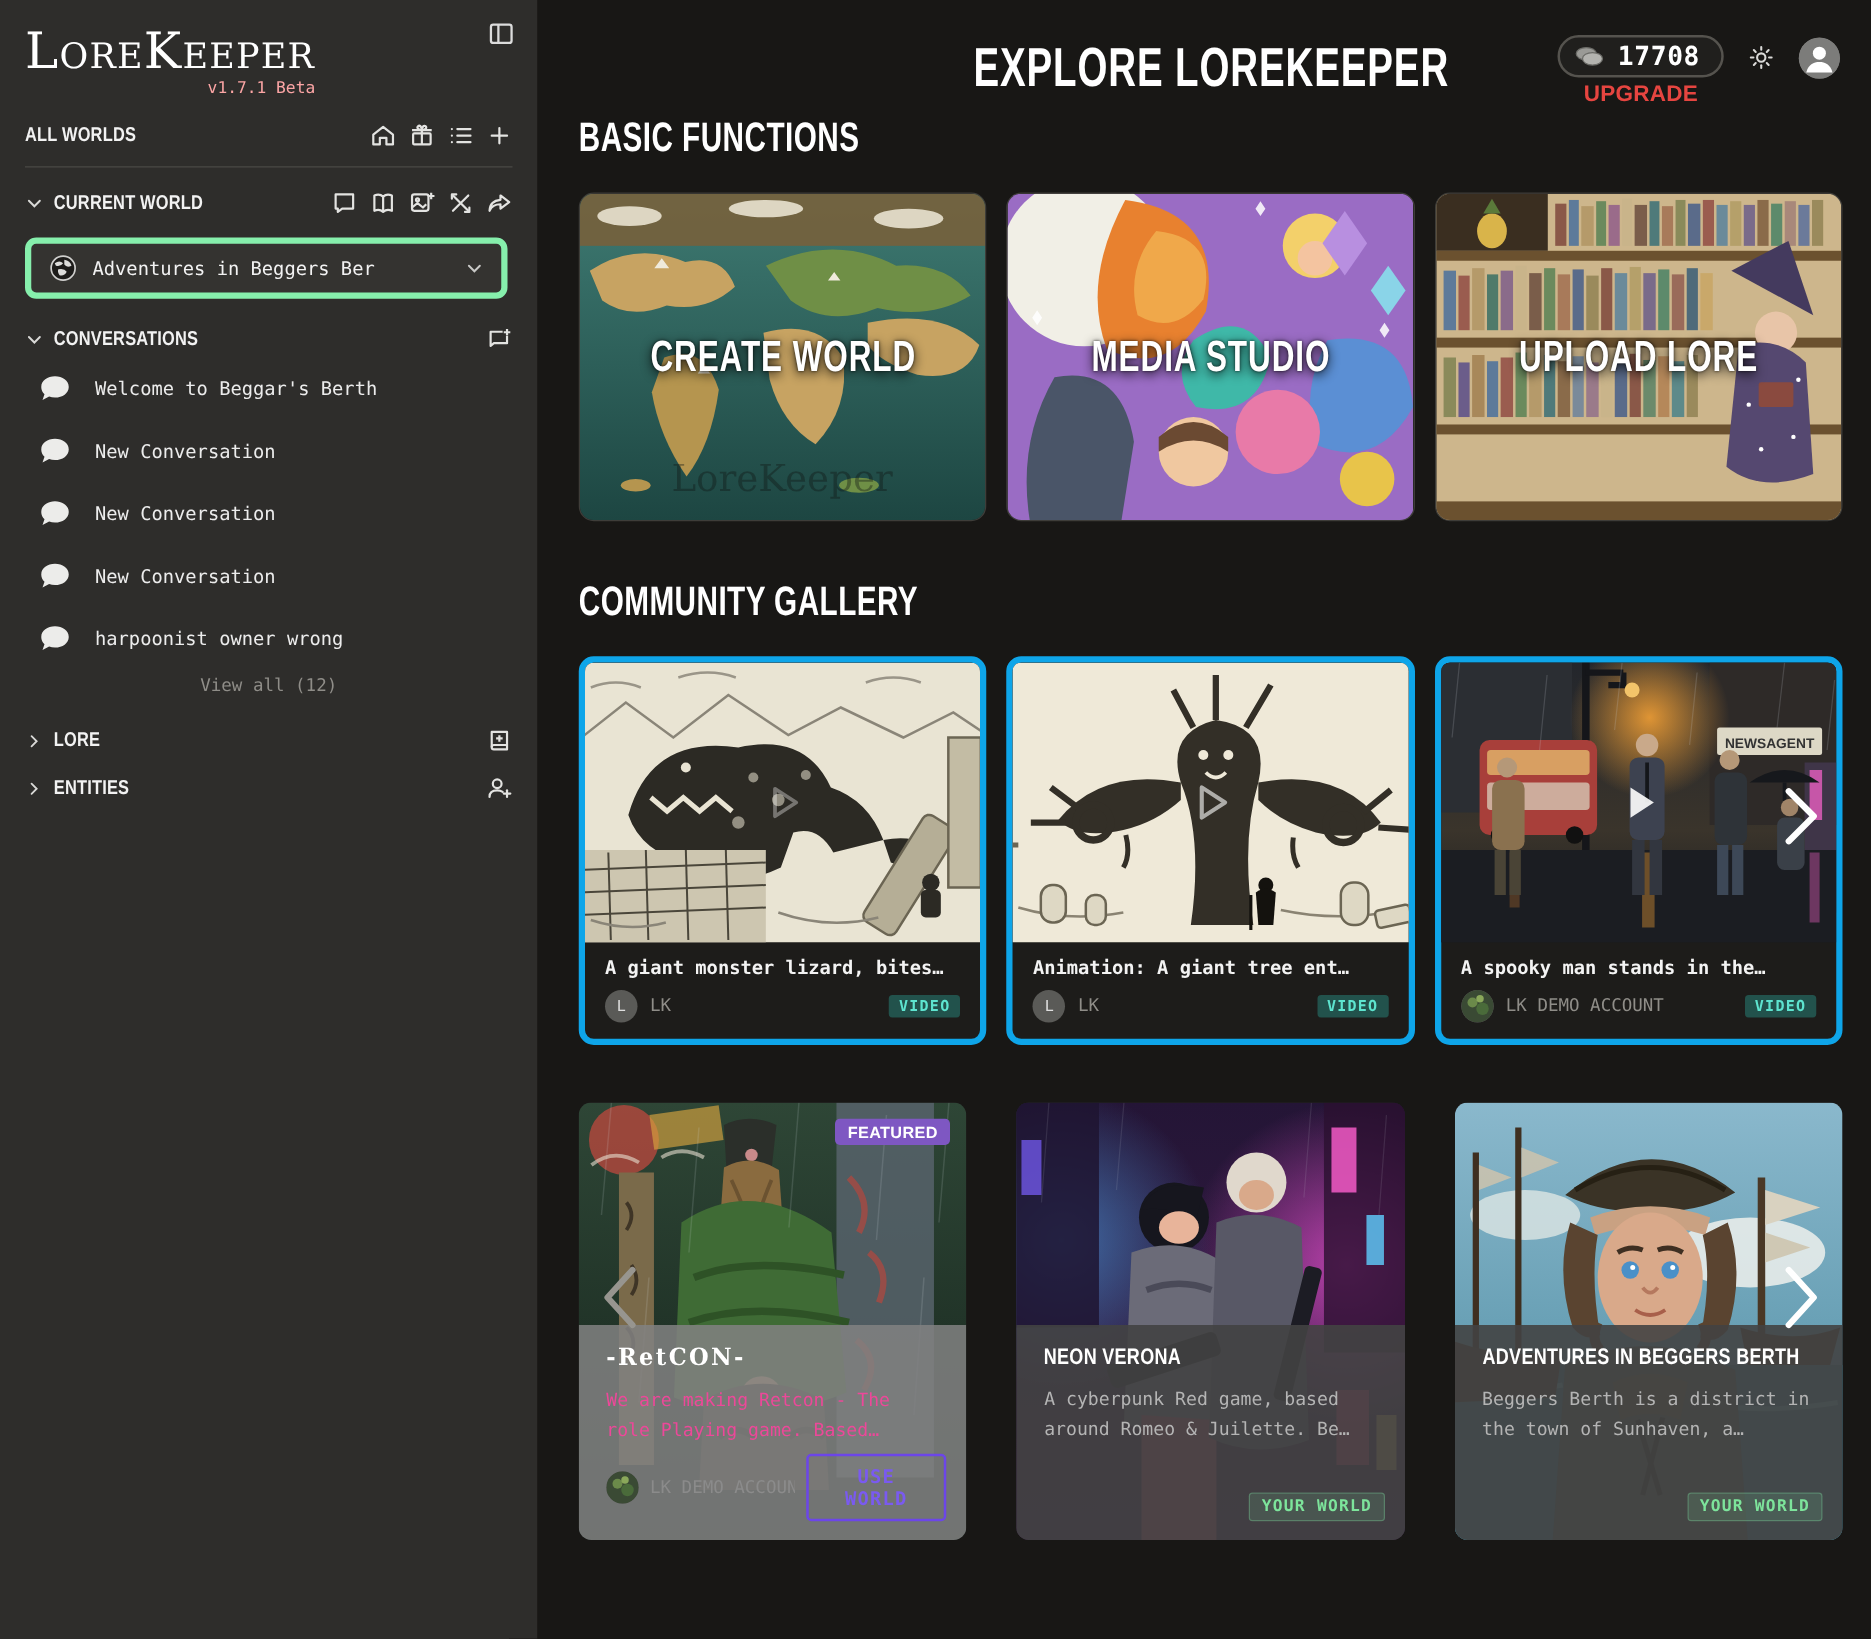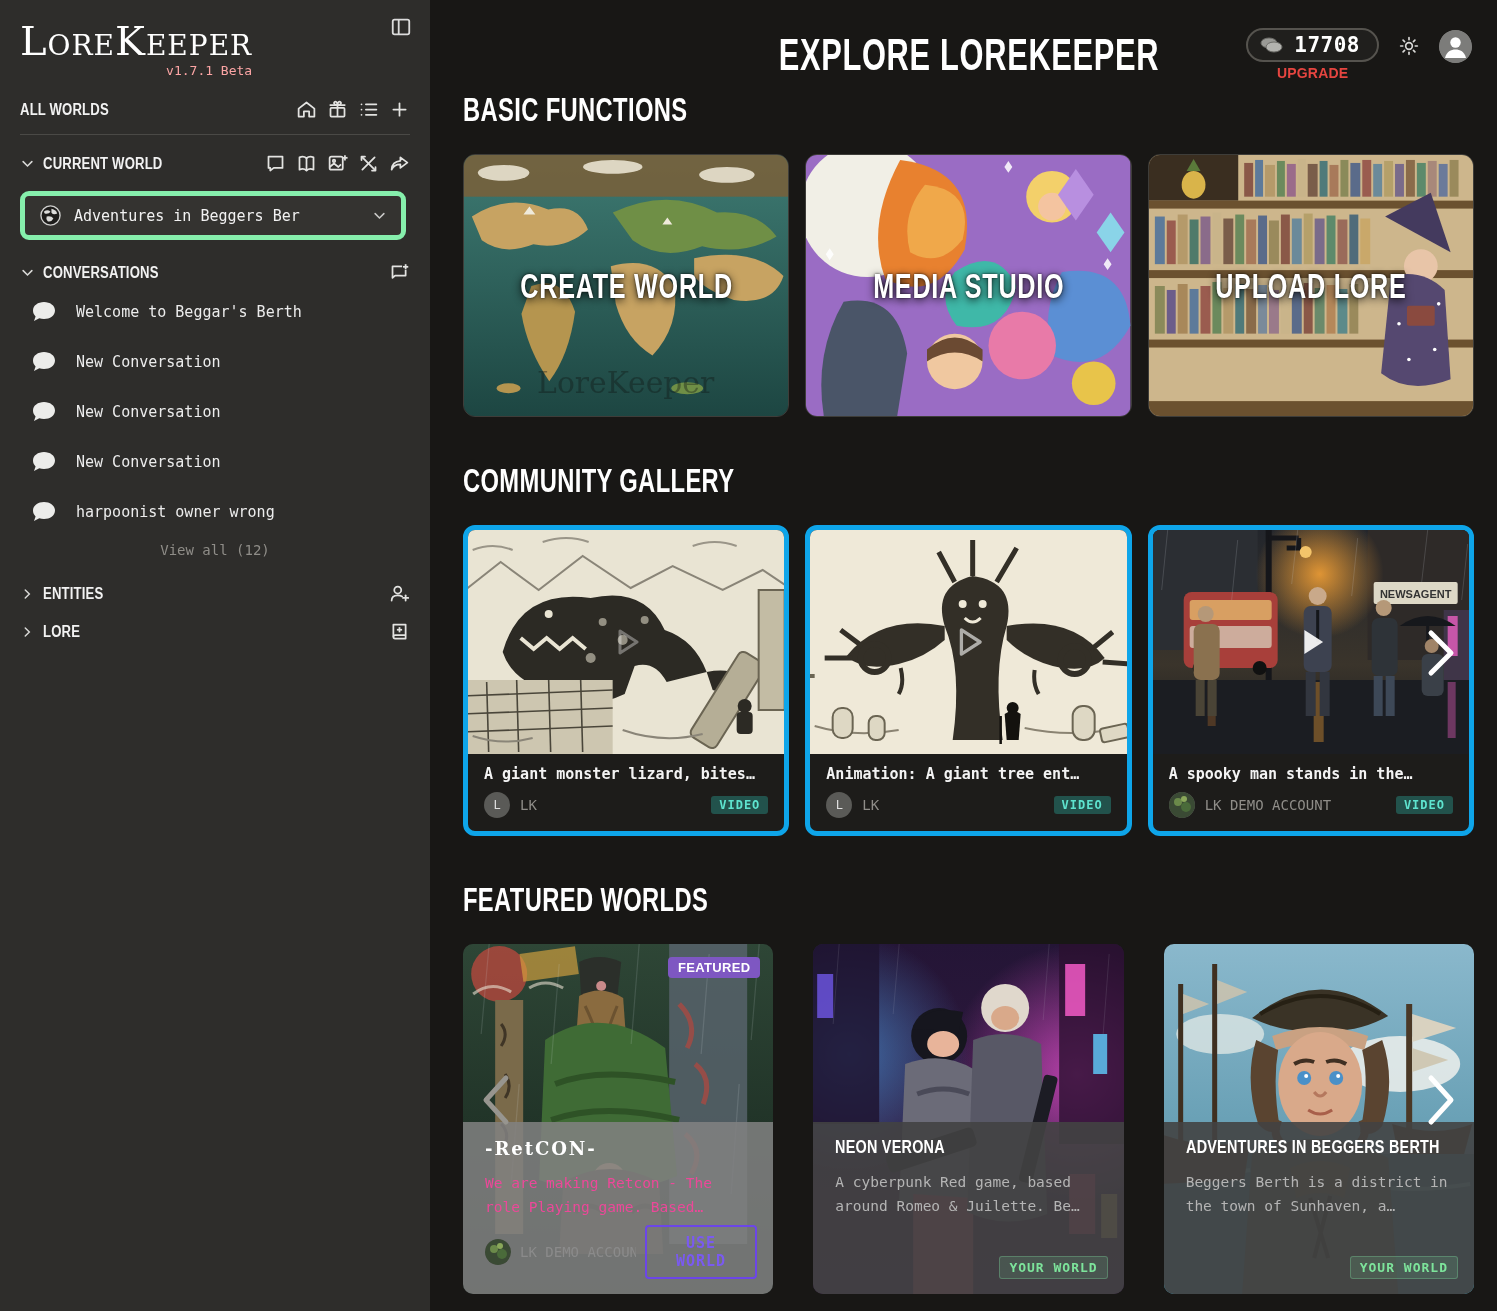--- a/index.html
+++ b/index.html
@@ -71,21 +71,21 @@
     display:inline-block; transform:scaleX(.70); transform-origin:center; letter-spacing:1px;
   }
   .header-right { position:absolute; right:2px; top:28px; display:flex; align-items:flex-start; gap:20px; }
   .coins-block { display:flex; flex-direction:column; align-items:center; cursor:pointer; }
   .coins-pill {
     display:flex; align-items:center; gap:9px;
     border:2px solid #55534e; border-radius:999px; background:#201f1d;
     padding:3px 17px 3px 11px;
   }
   .coins-num { font-size:21px; font-weight:700; color:#fff; letter-spacing:.5px; }
-  .upgrade { color:#e64540; font-family:"Liberation Sans",sans-serif; font-weight:700; font-size:14px; margin-top:3px; letter-spacing:.2px; }
+  .upgrade { color:#e64540; font-family:"Liberation Sans",sans-serif; font-weight:700; font-size:18px; margin-top:3px; letter-spacing:.2px; }
   .theme-btn { margin-top:8px; color:#d9d9d7; }
   .avatar-btn { width:33px; height:33px; border-radius:50%; background:#7c7c7a; border:none; cursor:pointer; display:flex; align-items:center; justify-content:center; margin-top:2px; overflow:hidden; }
 
   .section-heading { line-height:36px; white-space:nowrap; }
   .section-heading > span {
     font-family:"Liberation Sans",sans-serif; font-weight:700; font-size:33px; color:#fff;
     display:inline-block; transform:scaleX(.72); transform-origin:left center; letter-spacing:.5px;
   }
   .section { margin-top:46px; }
   .grid3 { display:grid; grid-template-columns:repeat(3,1fr); gap:16px; margin-top:23px; position:relative; }
@@ -349,50 +349,50 @@
     </div>
 
     <div class="view-all">View all (12)</div>
 
     <div class="sb-row tree-row">
       <span class="chev">
           <svg width="14" height="14" viewBox="0 0 24 24" fill="none" stroke="currentColor" stroke-width="2.5" stroke-linecap="round">
             <polyline points="9 5 16 12 9 19"></polyline>
           </svg>
         </span>
+      <span class="sb-title">LORE</span>
+      <span class="sb-icons">
+        <button class="icon-btn">
+            <span>
+              <svg width="21" height="21" viewBox="0 0 24 24" fill="none" stroke="currentColor" stroke-width="2" stroke-linejoin="round">
+                <path d="M5 4 H19 V20 H7 C5.9 20 5 19.1 5 18 Z"></path>
+                <path d="M5 18 C5 16.9 5.9 16 7 16 H19"></path>
+                <line x1="12" y1="7" x2="12" y2="13"></line>
+                <line x1="9" y1="10" x2="15" y2="10"></line>
+              </svg>
+            </span>
+          </button>
+      </span>
+    </div>
+
+    <div class="sb-row tree-row">
+      <span class="chev">
+          <svg width="14" height="14" viewBox="0 0 24 24" fill="none" stroke="currentColor" stroke-width="2.5" stroke-linecap="round">
+            <polyline points="9 5 16 12 9 19"></polyline>
+          </svg>
+        </span>
       <span class="sb-title">ENTITIES</span>
       <span class="sb-icons">
         <button class="icon-btn">
             <span>
               <svg width="21" height="21" viewBox="0 0 24 24" fill="none" stroke="currentColor" stroke-width="2" stroke-linecap="round">
                 <circle cx="10" cy="8" r="4"></circle>
                 <path d="M3 20 C3 16 6 14 10 14 C12 14 13.7 14.5 15 15.4"></path>
                 <line x1="19" y1="14" x2="19" y2="20"></line>
                 <line x1="16" y1="17" x2="22" y2="17"></line>
-              </svg>
-            </span>
-          </button>
-      </span>
-    </div>
-
-    <div class="sb-row tree-row">
-      <span class="chev">
-          <svg width="14" height="14" viewBox="0 0 24 24" fill="none" stroke="currentColor" stroke-width="2.5" stroke-linecap="round">
-            <polyline points="9 5 16 12 9 19"></polyline>
-          </svg>
-        </span>
-      <span class="sb-title">LORE</span>
-      <span class="sb-icons">
-        <button class="icon-btn">
-            <span>
-              <svg width="21" height="21" viewBox="0 0 24 24" fill="none" stroke="currentColor" stroke-width="2" stroke-linejoin="round">
-                <path d="M5 4 H19 V20 H7 C5.9 20 5 19.1 5 18 Z"></path>
-                <path d="M5 18 C5 16.9 5.9 16 7 16 H19"></path>
-                <line x1="12" y1="7" x2="12" y2="13"></line>
-                <line x1="9" y1="10" x2="15" y2="10"></line>
               </svg>
             </span>
           </button>
       </span>
     </div>
   </aside>
 
   <main class="main">
 
     <header class="main-header">
@@ -760,21 +760,20 @@
 
         <button class="carousel-btn gallery-next">
           <span><svg width="34" height="52" viewBox="0 0 34 52" fill="none" stroke="currentColor" stroke-width="5" stroke-linecap="round" stroke-linejoin="round">
                 <polyline points="7 6 27 26 7 46"></polyline>
               </svg></span>
         </button>
       </div>
     </section>
 
     <section class="section">
-      <h2 class="section-heading"><span>FEATURED WORLDS</span></h2>
       <div class="grid3 wide-gap">
 
         <div class="featured-card">
           <svg class="card-art" viewBox="0 0 318 350" preserveAspectRatio="xMidYMid slice">
             <defs>
                 <linearGradient id="alley" x1="0" y1="0" x2="0" y2="1">
                   <stop offset="0" stop-color="#2e4636"></stop>
                   <stop offset="1" stop-color="#15231b"></stop>
                 </linearGradient>
               </defs>

